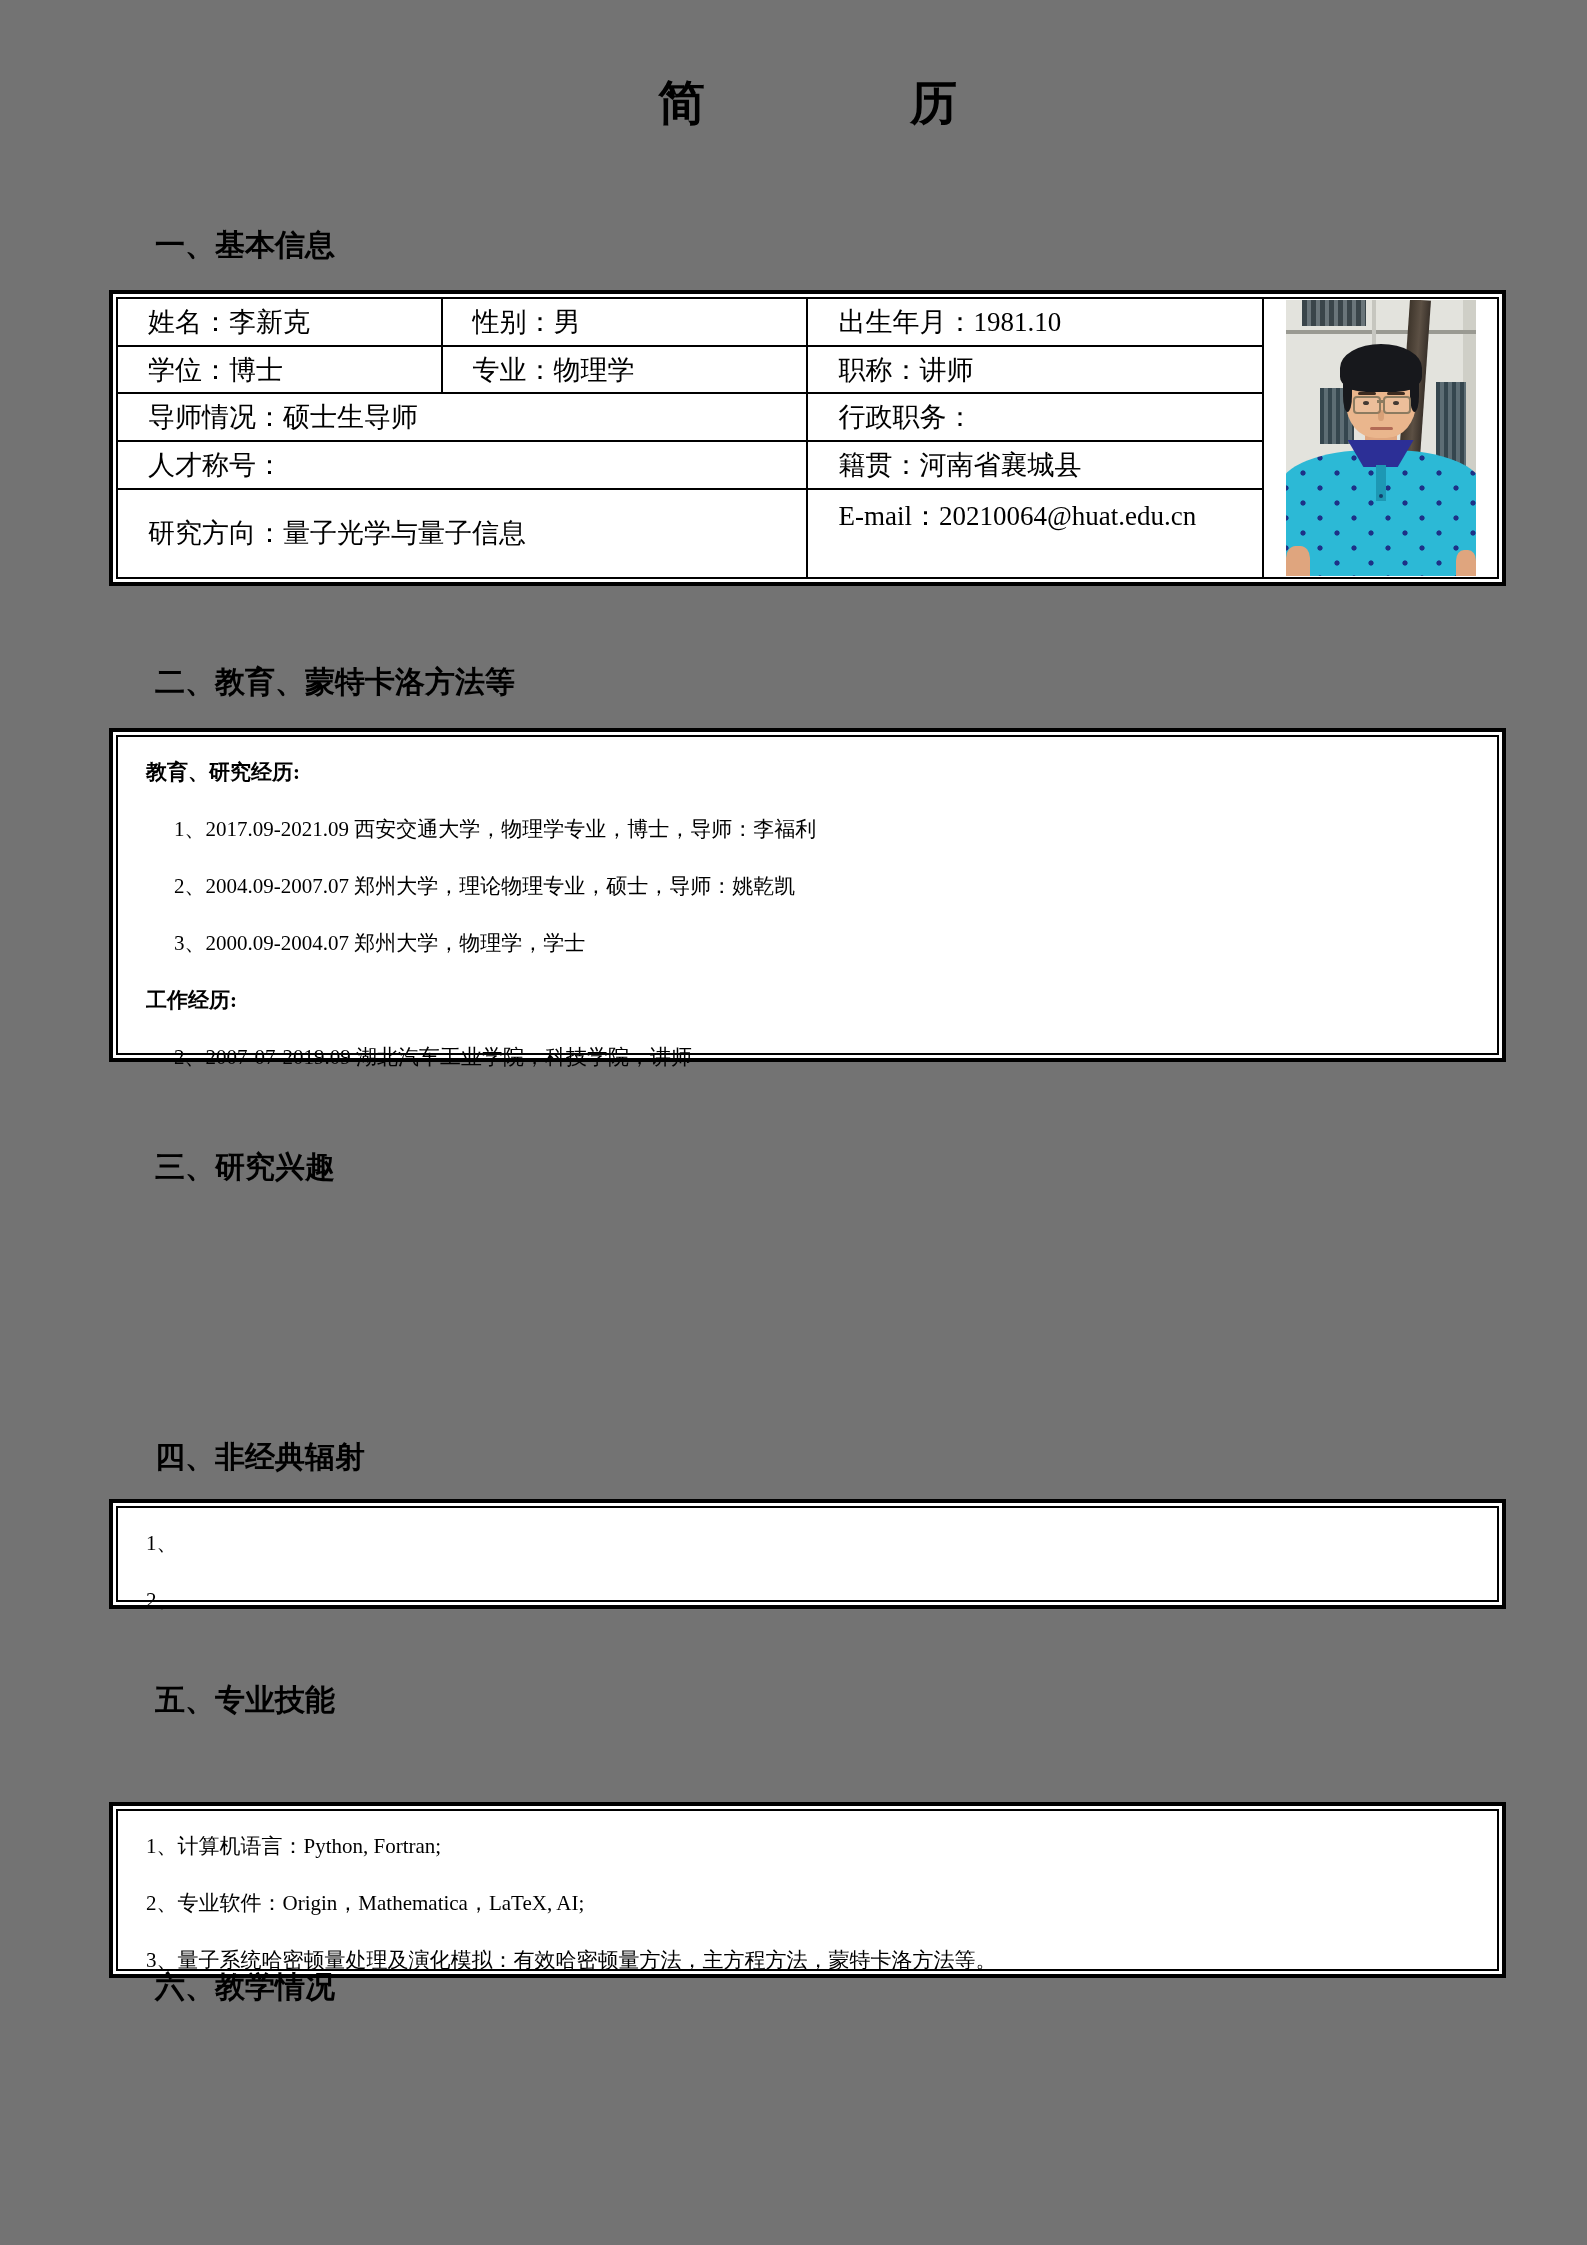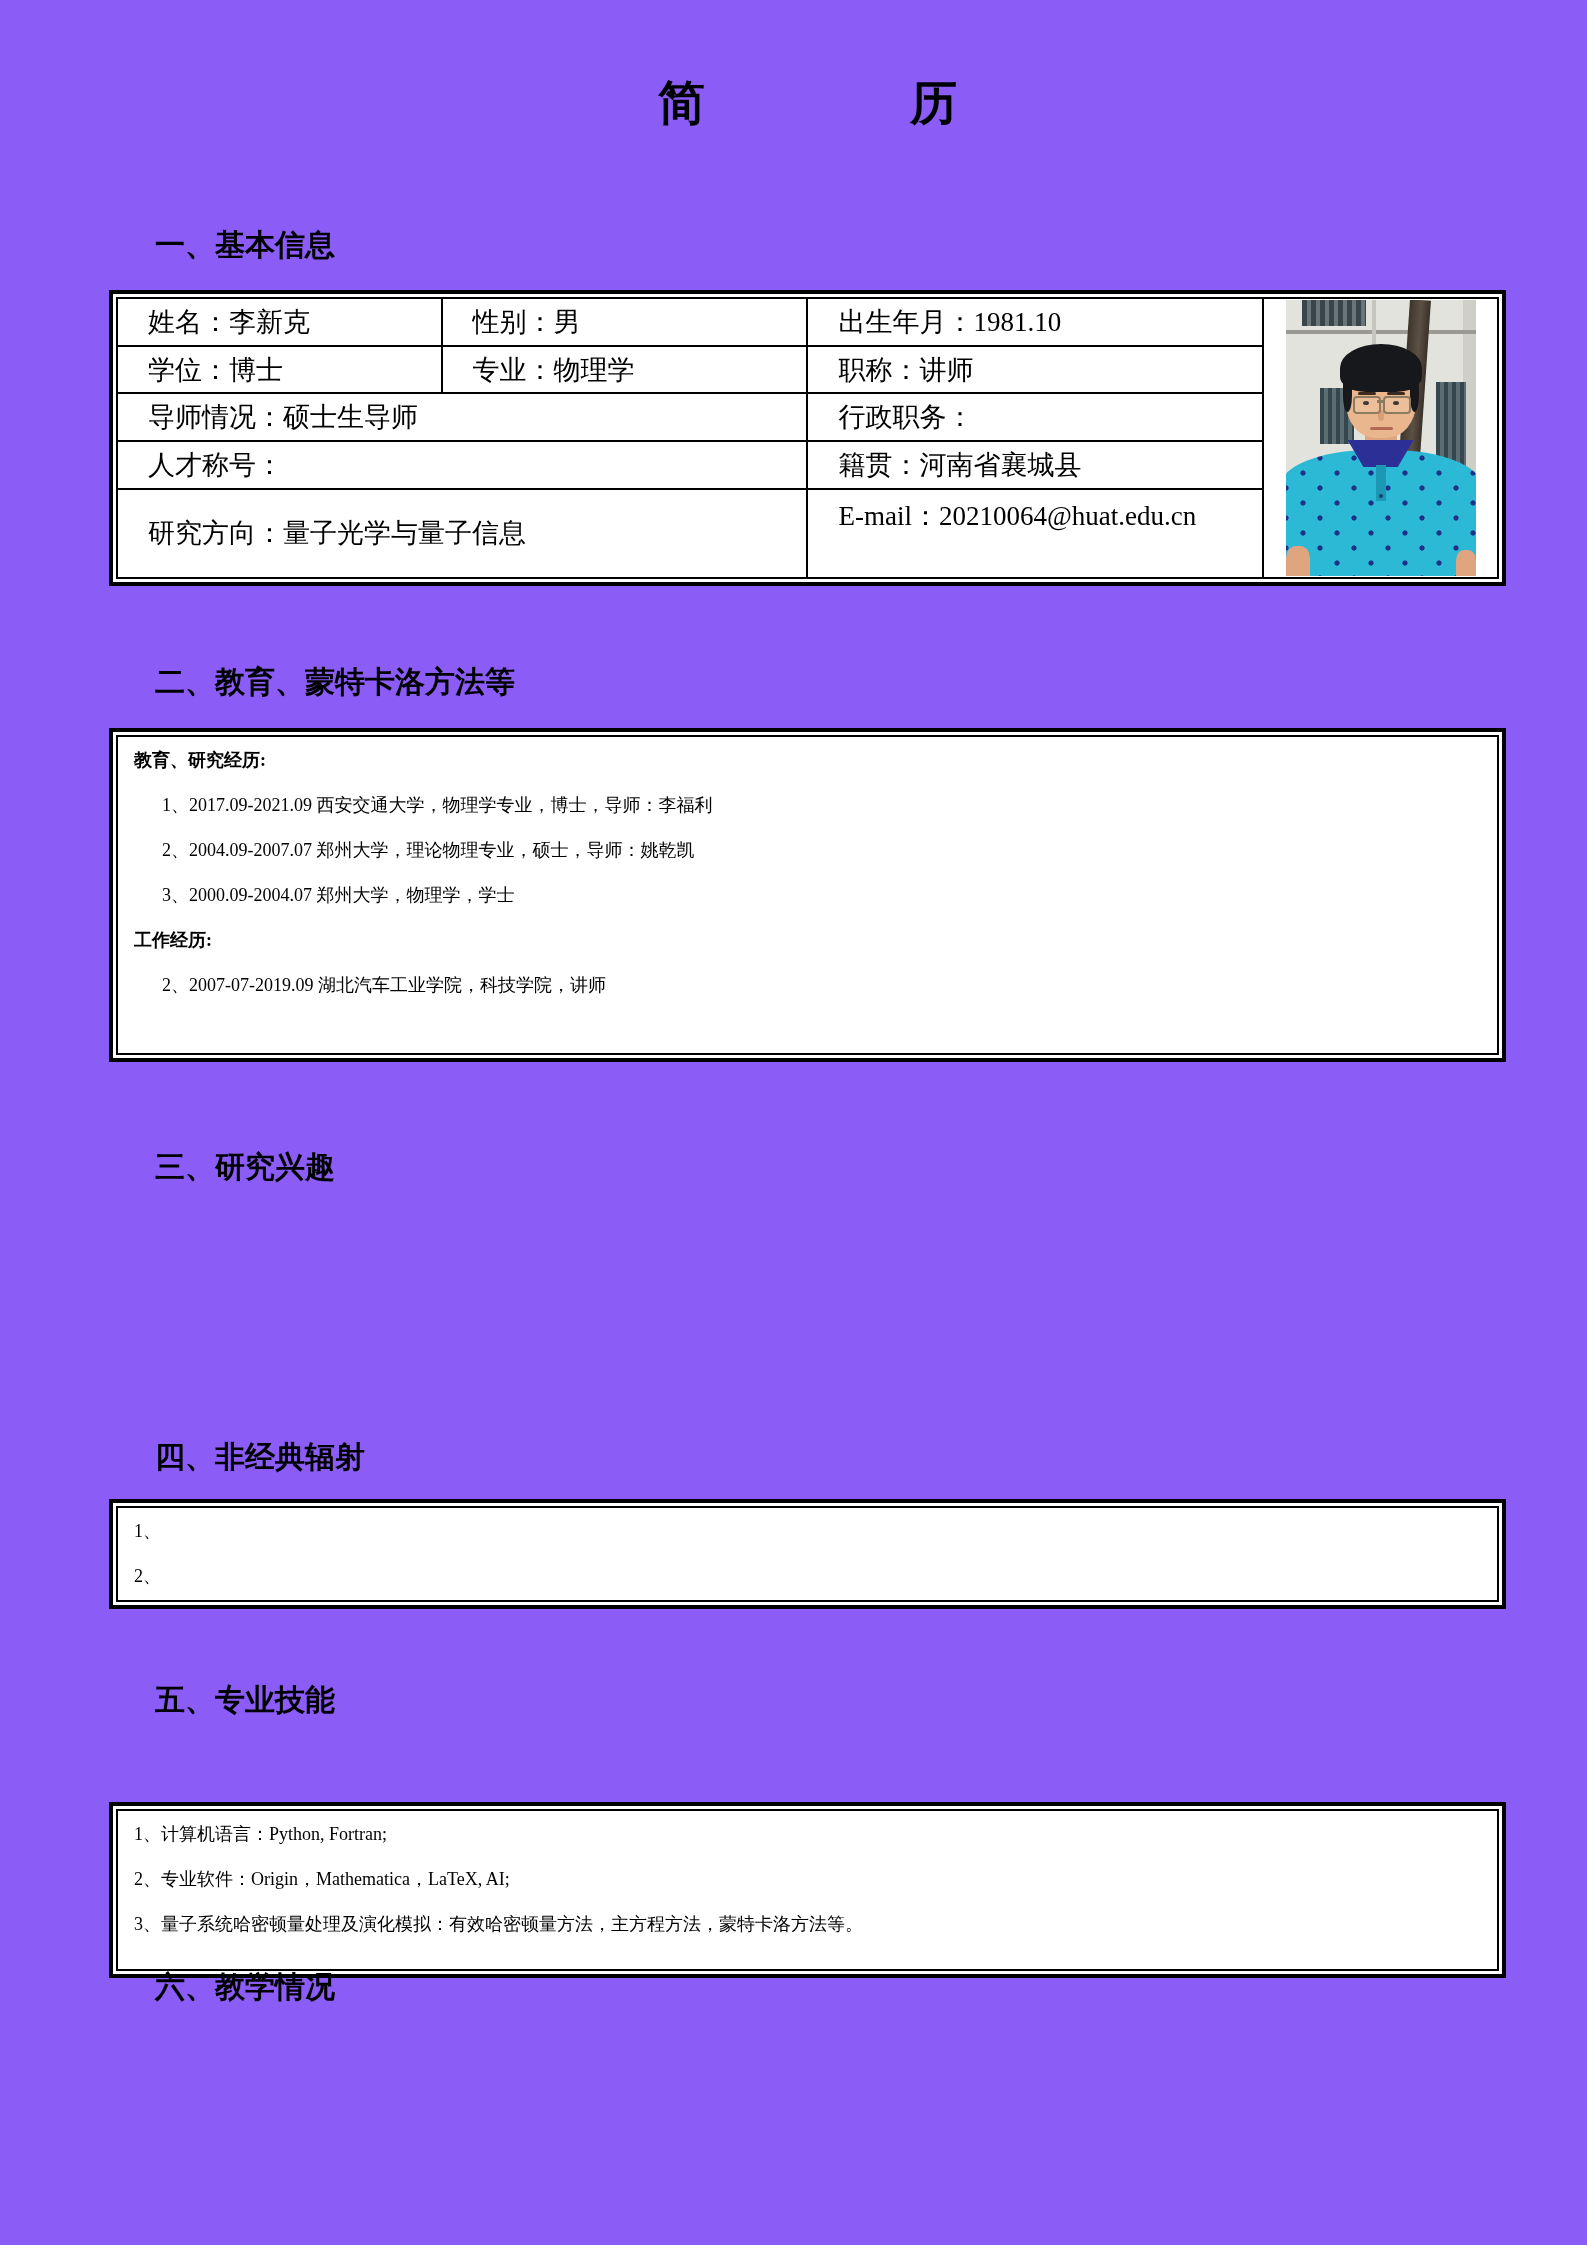--- a/index.html
+++ b/index.html
@@ -1,21 +1,21 @@
 <!DOCTYPE html>
 <html><head>
 <meta charset="utf-8">
 <style>
   html,body { margin:0; padding:0; background:#ffffff; }
   body {
     width:1587px; height:2245px;
     font-family:"Liberation Serif","DejaVu Serif",serif;
     color:#000;
   }
-  .page { position:relative; width:1587px; height:2245px; overflow:hidden; background:#8b5cf6; }
+  .page { position:relative; width:1587px; height:2245px; overflow:hidden; background:#737373; }
 
   
   .doc-title {
     position:absolute; top:74px; left:109px; width:1397px;
     text-align:center; font-size:47px; font-weight:700; line-height:58px;
   }
   .doc-title span { letter-spacing:205px; margin-right:-205px; }
 
   
   .sec-h {
@@ -24,21 +24,21 @@
   }
 
   
   .frame {
     position:absolute; left:109px; width:1397px;
     border:4px solid #000; padding:3px; box-sizing:border-box; background:#fff;
   }
   .frame-inner {
     border:2px solid #000; height:100%; box-sizing:border-box; padding:1px 10px;
   }
-  .box-content p { margin:0; font-size:18px; line-height:45px; white-space:nowrap; }
+  .box-content p { margin:12px; font-size:21px; line-height:45px; white-space:nowrap; }
   .box-content p.subhead { font-weight:700; padding-left:6px; }
   .box-content p.item { padding-left:6px; }
   .box-content p.item.indent { padding-left:34px; }
 
   
   .info-table { width:100%; border-collapse:collapse; table-layout:fixed; font-size:27px; }
   .info-table td { border:2px solid #000; padding:2px 30px; vertical-align:middle; overflow:hidden; white-space:nowrap; }
   .info-table tr.r-sm { height:46px; }
   .info-table tr.r-lg { height:86px;margin-left:44px; }
   .info-table td.email-cell { vertical-align:top; padding-top:8px; }

